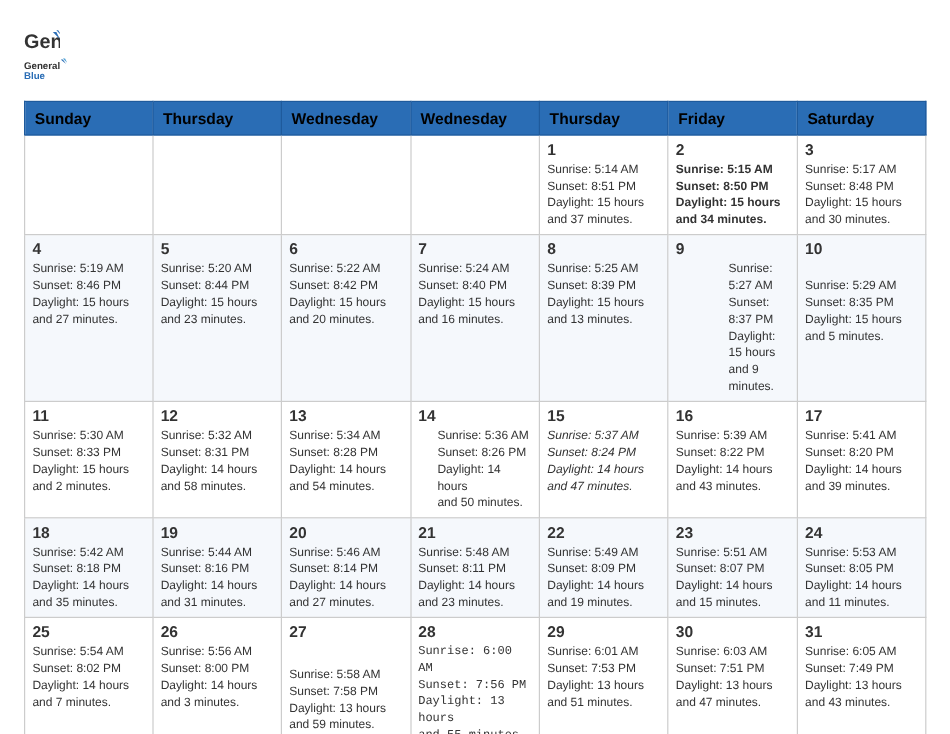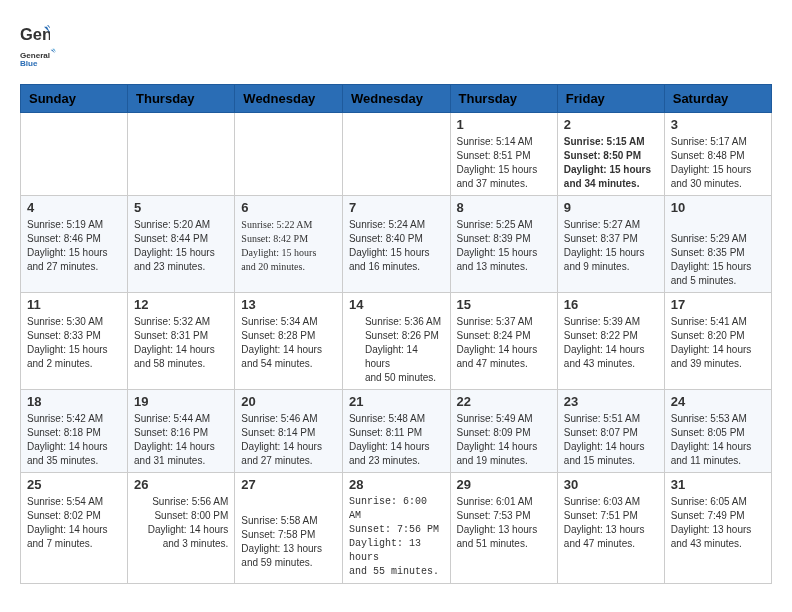--- a/index.html
+++ b/index.html
@@ -166,42 +166,42 @@
         </td>
         <td>
           <div class="day-number">5</div>
           <div class="day-info" style="white-space: pre-line;">Sunrise: 5:20 AM
 Sunset: 8:44 PM
 Daylight: 15 hours
 and 23 minutes.</div>
         </td>
         <td>
           <div class="day-number">6</div>
-          <div class="day-info" style="white-space: pre-line; font-family: Liberation Serif, serif;">Sunrise: 5:22 AM
+          <div class="day-info" style="white-space: pre-line;">Sunrise: 5:22 AM
 Sunset: 8:42 PM
 Daylight: 15 hours
 and 20 minutes.</div>
         </td>
         <td>
           <div class="day-number">7</div>
           <div class="day-info" style="white-space: pre-line;">Sunrise: 5:24 AM
 Sunset: 8:40 PM
 Daylight: 15 hours
 and 16 minutes.</div>
         </td>
         <td>
           <div class="day-number">8</div>
           <div class="day-info" style="white-space: pre-line;">Sunrise: 5:25 AM
 Sunset: 8:39 PM
 Daylight: 15 hours
 and 13 minutes.</div>
         </td>
         <td>
           <div class="day-number">9</div>
-          <div class="day-info" style="white-space: pre-line;">Sunrise: 5:27 AM
+          <div class="day-info" style="white-space: pre-line; margin-left: 44px;">Sunrise: 5:27 AM
 Sunset: 8:37 PM
 Daylight: 15 hours
 and 9 minutes.</div>
         </td>
         <td>
           <div class="day-number">10</div>
           <div class="day-info" style="white-space: pre-line; margin-top: 17px;">Sunrise: 5:29 AM
 Sunset: 8:35 PM
 Daylight: 15 hours
 and 5 minutes.</div>
@@ -231,21 +231,21 @@
         </td>
         <td>
           <div class="day-number">14</div>
           <div class="day-info" style="white-space: pre-line; margin-left: 16px;">Sunrise: 5:36 AM
 Sunset: 8:26 PM
 Daylight: 14 hours
 and 50 minutes.</div>
         </td>
         <td>
           <div class="day-number">15</div>
-          <div class="day-info" style="white-space: pre-line;">Sunrise: 5:37 AM
+          <div class="day-info" style="white-space: pre-line; font-style: italic;">Sunrise: 5:37 AM
 Sunset: 8:24 PM
 Daylight: 14 hours
 and 47 minutes.</div>
         </td>
         <td>
           <div class="day-number">16</div>
           <div class="day-info" style="white-space: pre-line;">Sunrise: 5:39 AM
 Sunset: 8:22 PM
 Daylight: 14 hours
 and 43 minutes.</div>
@@ -312,21 +312,21 @@
       <tr>
         <td>
           <div class="day-number">25</div>
           <div class="day-info" style="white-space: pre-line;">Sunrise: 5:54 AM
 Sunset: 8:02 PM
 Daylight: 14 hours
 and 7 minutes.</div>
         </td>
         <td>
           <div class="day-number">26</div>
-          <div class="day-info" style="white-space: pre-line; text-align: right;">Sunrise: 5:56 AM
+          <div class="day-info" style="white-space: pre-line;">Sunrise: 5:56 AM
 Sunset: 8:00 PM
 Daylight: 14 hours
 and 3 minutes.</div>
         </td>
         <td>
           <div class="day-number">27</div>
           <div class="day-info" style="white-space: pre-line; margin-top: 22px;">Sunrise: 5:58 AM
 Sunset: 7:58 PM
 Daylight: 13 hours
 and 59 minutes.</div>

